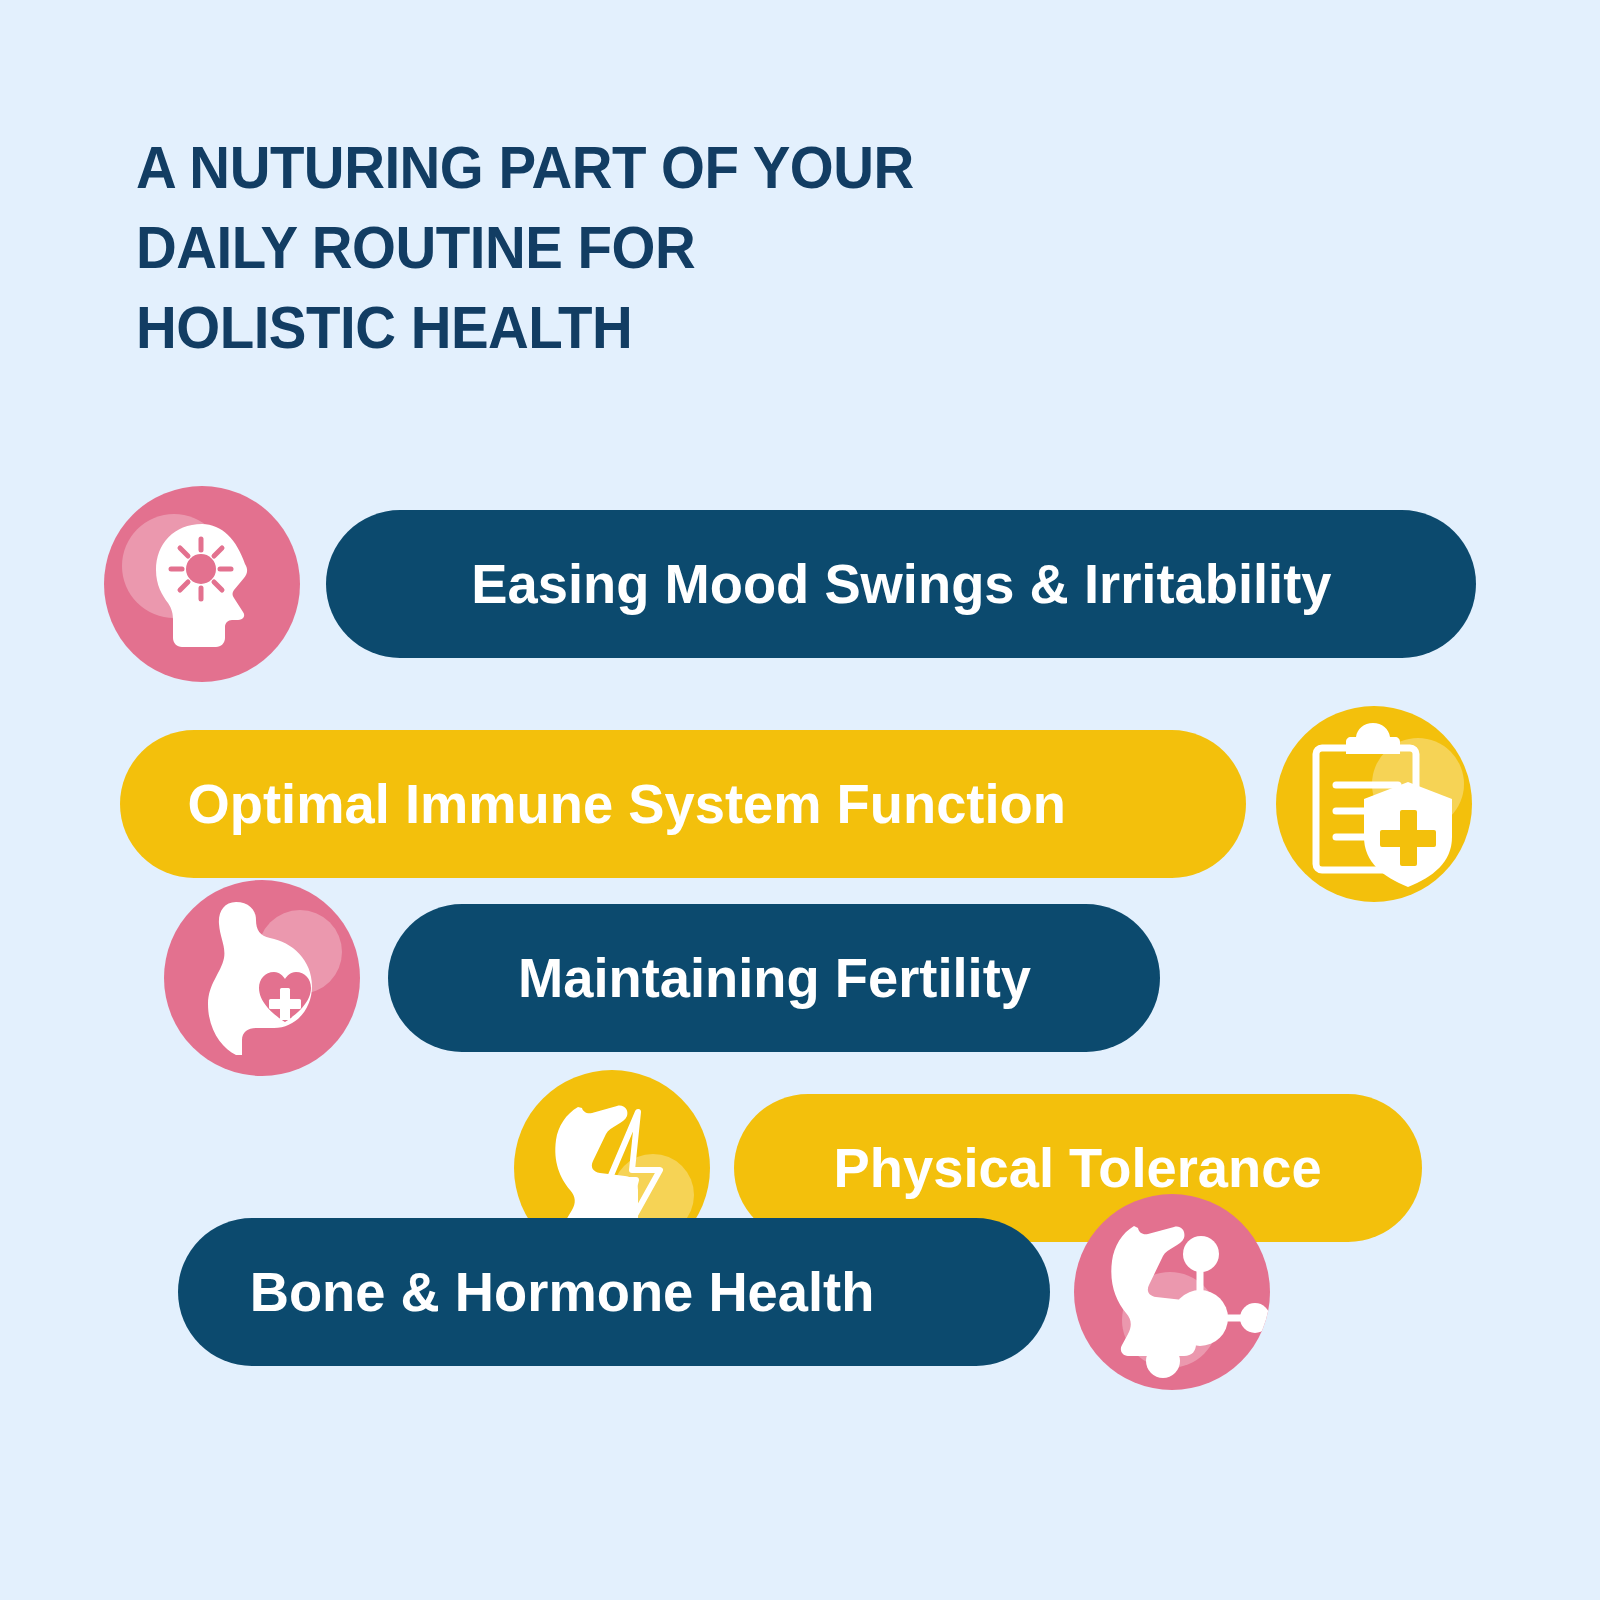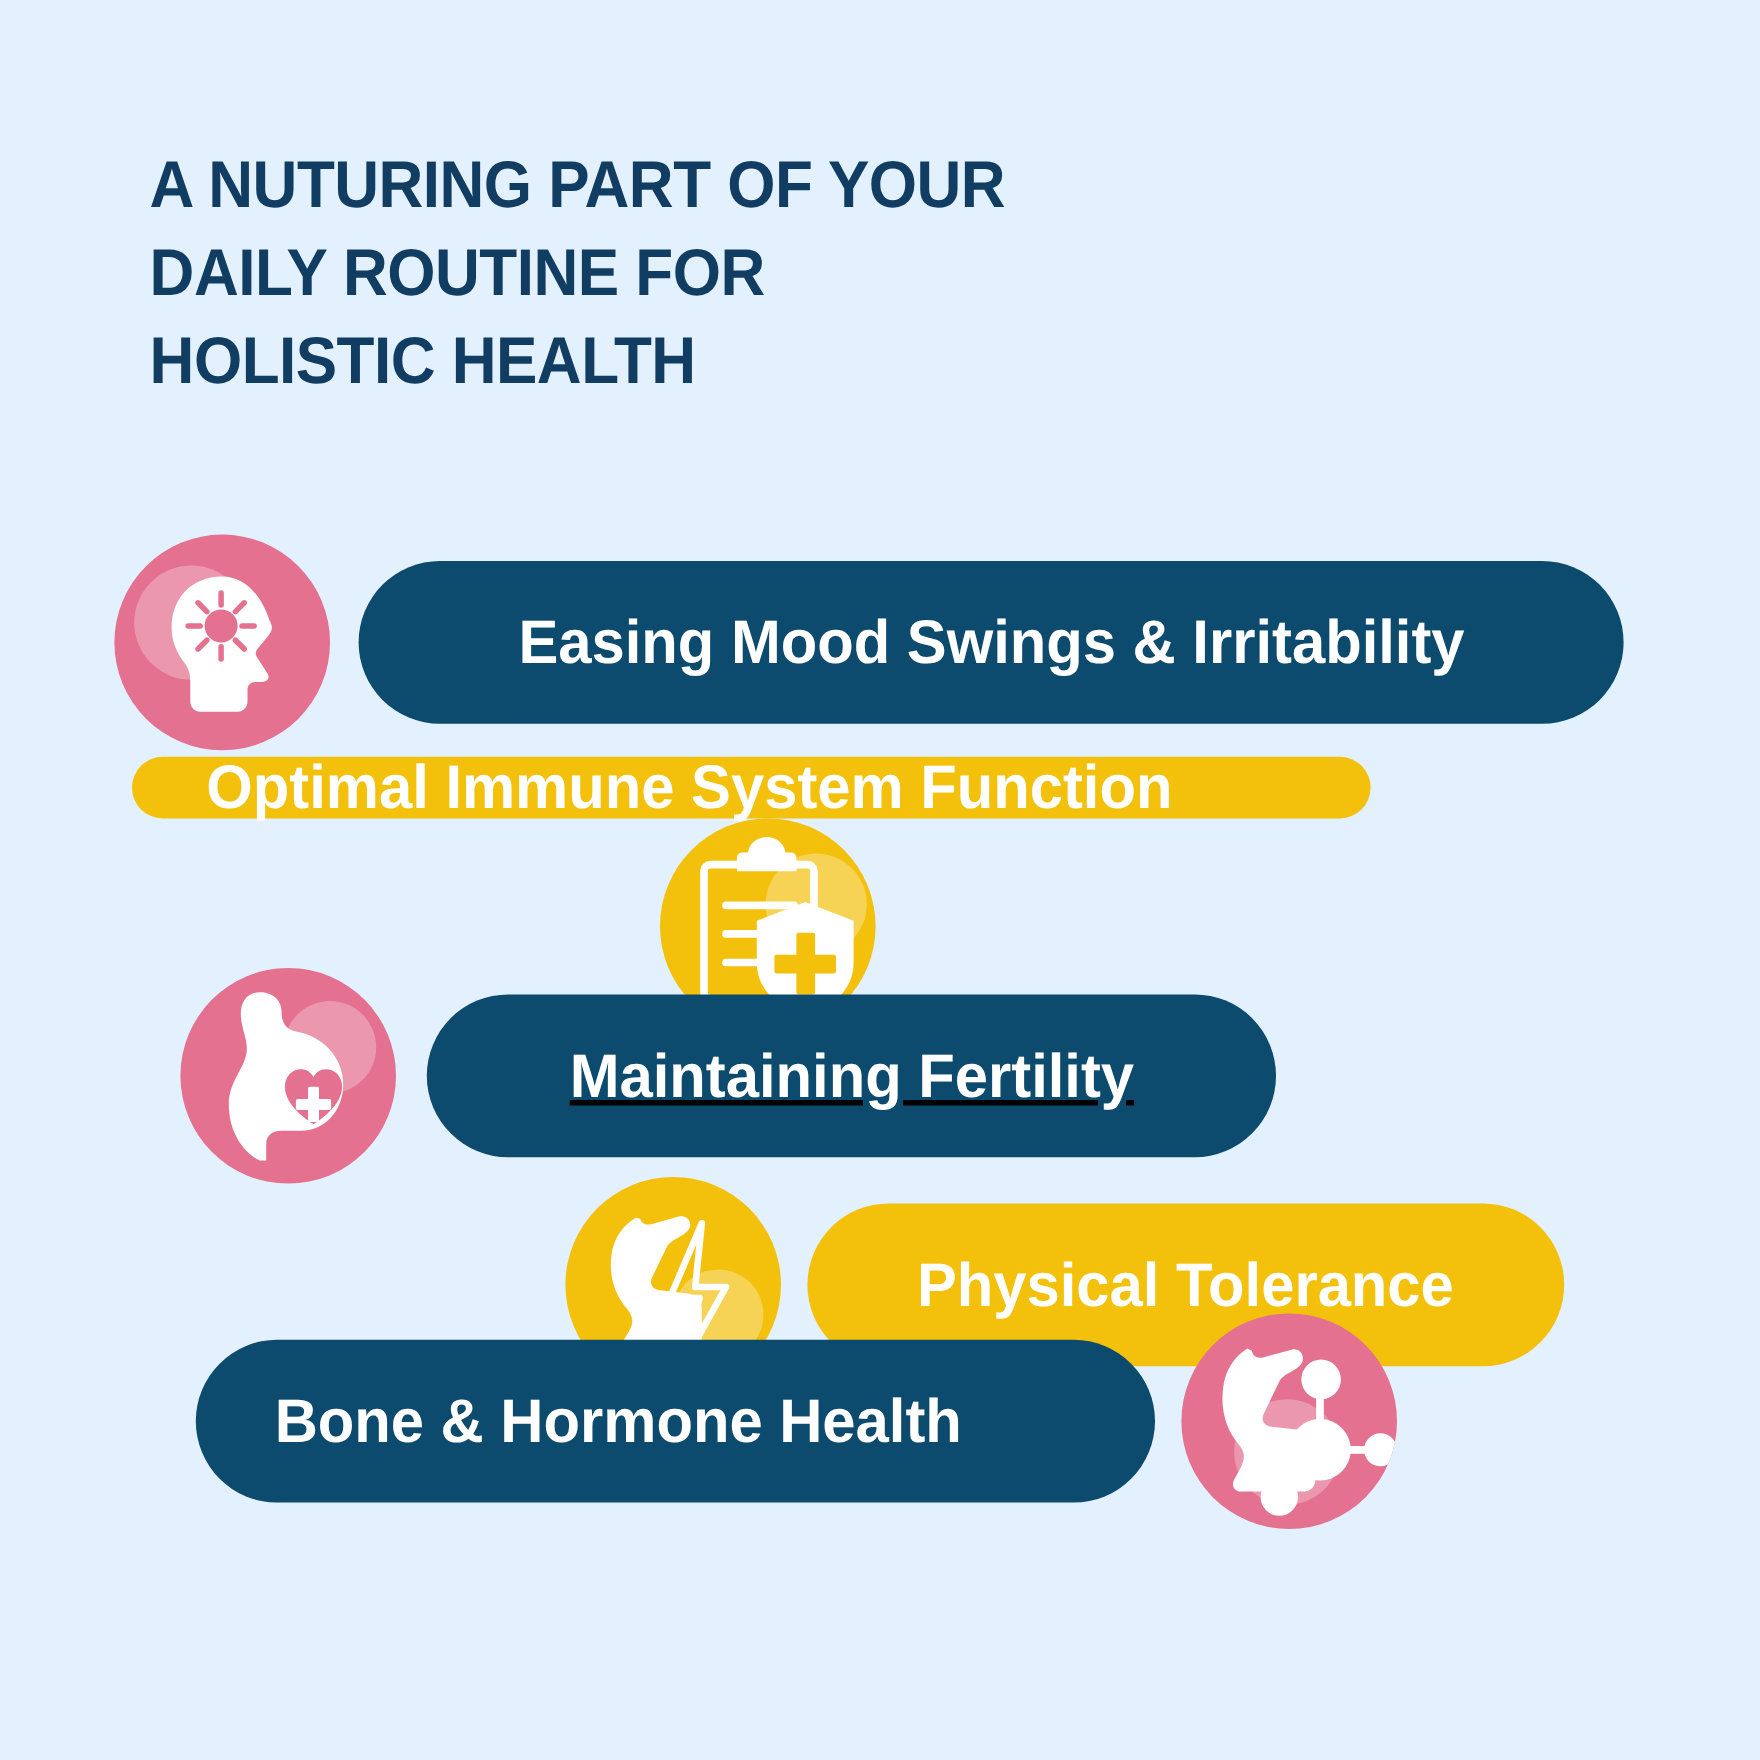--- a/index.html
+++ b/index.html
@@ -94,34 +94,34 @@
 
   .badge svg {
     position: absolute;
     left: 0; top: 0;
     width: 196px;
     height: 196px;
   }
 
   
   #row-1 { left: 104px;  top: 484px;  }
-  #row-2 { left: 120px;  top: 688px; flex-direction: column;  }
+  #row-2 { left: 120px;  top: 704px;  }
   #row-3 { left: 164px;  top: 878px;  }
   #row-4 { left: 514px;  top: 1068px; }
   #row-5 { left: 178px;  top: 1192px; justify-content: center; }
 
   #row-1 .pill { margin-left: 26px; }
   #row-2 .badge { margin-left: 30px; }
   #row-3 .pill { margin-left: 28px; }
   #row-4 .pill { margin-left: 24px; }
   #row-5 .badge { margin-left: 24px; }
 
   #row-1 .pill { width: 1150px; justify-content: center; }
   #row-2 .pill { width: 1126px; justify-content: flex-start; padding-left: 54px; }
-  #row-3 .pill { width: 772px;  justify-content: center; text-decoration: underline; }
+  #row-3 .pill { width: 772px;  justify-content: center; }
   #row-4 .pill { width: 688px;  justify-content: center; }
   #row-5 .pill { width: 872px;  justify-content: flex-start; padding-left: 62px; }
 </style>
 </head>
 <body>
 
 <div class="canvas">
 
   <div class="title-block">
     <div class="title-line">A NUTURING PART OF YOUR</div>

